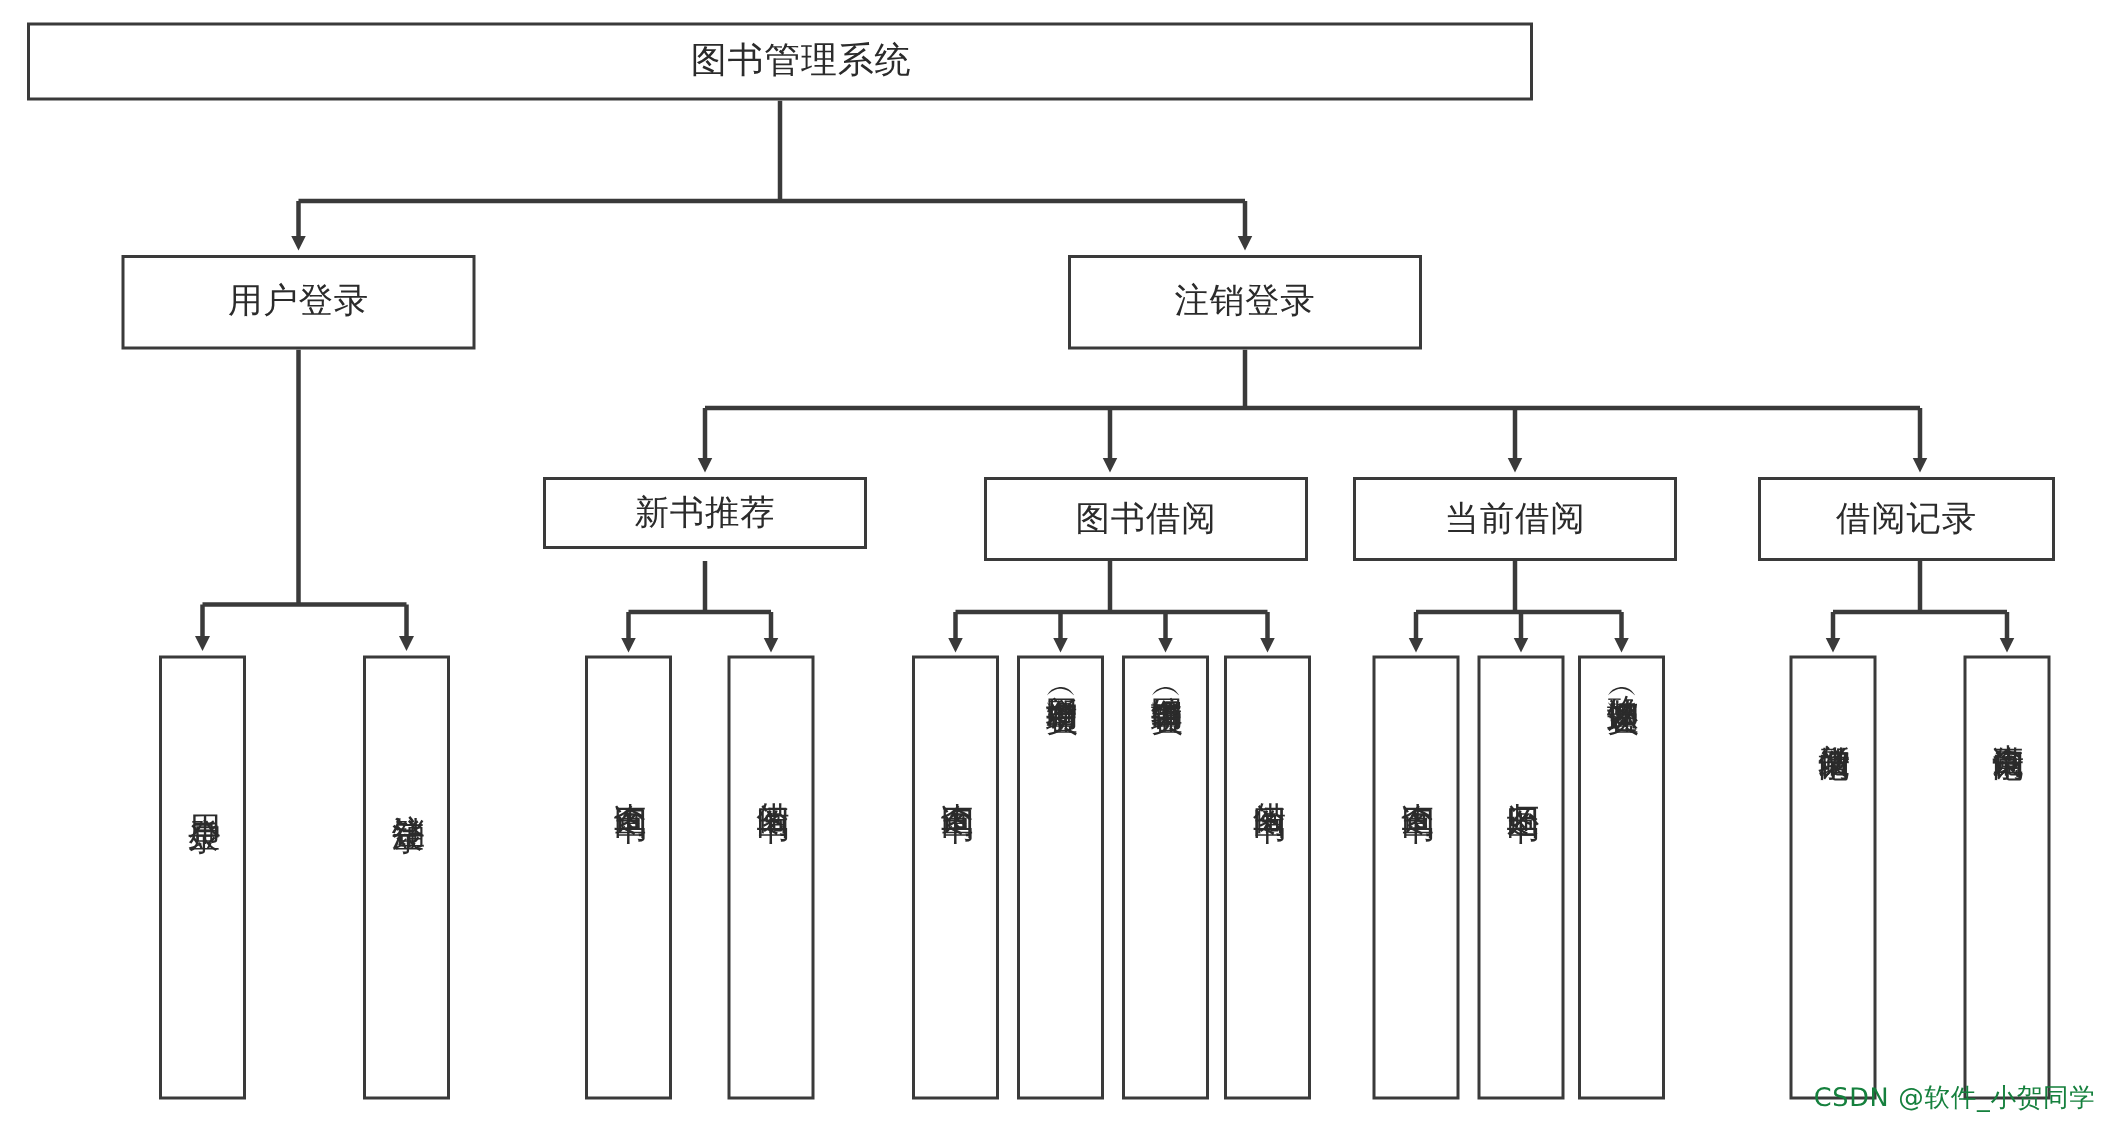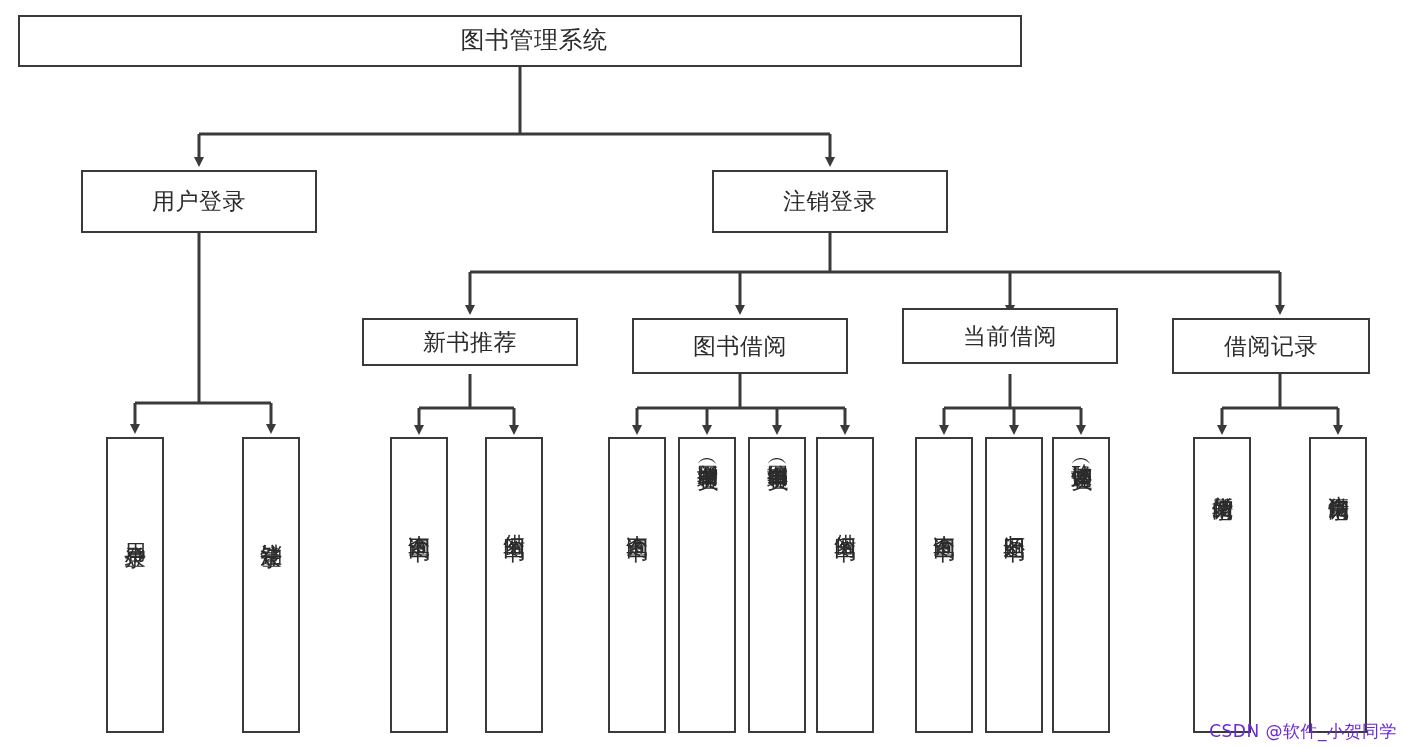--- a/index.html
+++ b/index.html
@@ -63,21 +63,21 @@
   }
   .node.v.tall .label {
     font-size: 21px;
     letter-spacing: 1px;
   }
   .watermark {
     position: absolute;
     right: 8px;
     bottom: 4px;
     font-size: 17px;
-    color: #6d28d9;
+    color: #15803d;
     white-space: nowrap;
     letter-spacing: 0.5px;
   }
 </style>
 </head>
 <body>
 
 <div id="canvas">
 
   <svg class="wires" viewBox="0 0 1405 747">
@@ -137,24 +137,24 @@
   <div class="node h" style="left:81px; top:170px; width:236px; height:63px;">
     <span class="label">用户登录</span>
   </div>
   <div class="node h" style="left:712px; top:170px; width:236px; height:63px;">
     <span class="label">注销登录</span>
   </div>
 
   <div class="node h" style="left:362px; top:318px; width:216px; height:48px;">
     <span class="label">新书推荐</span>
   </div>
-  <div class="node h" style="left:632px; top:318px; width:216px; height:56px;">
+  <div class="node h" style="left:656px; top:318px; width:216px; height:56px;font-family:Liberation Serif, serif;">
     <span class="label">图书借阅</span>
   </div>
-  <div class="node h" style="left:902px; top:308px; width:216px; height:56px;">
+  <div class="node h" style="left:902px; top:318px; width:216px; height:56px;">
     <span class="label">当前借阅</span>
   </div>
   <div class="node h" style="left:1172px; top:318px; width:198px; height:56px;">
     <span class="label">借阅记录</span>
   </div>
 
   <div class="node v" style="left:106px; top:437px; width:58px; height:296px; padding-top:86px;">
     <span class="label">用户登录</span>
   </div>
   <div class="node v" style="left:242px; top:437px; width:58px; height:296px; padding-top:86px;">

